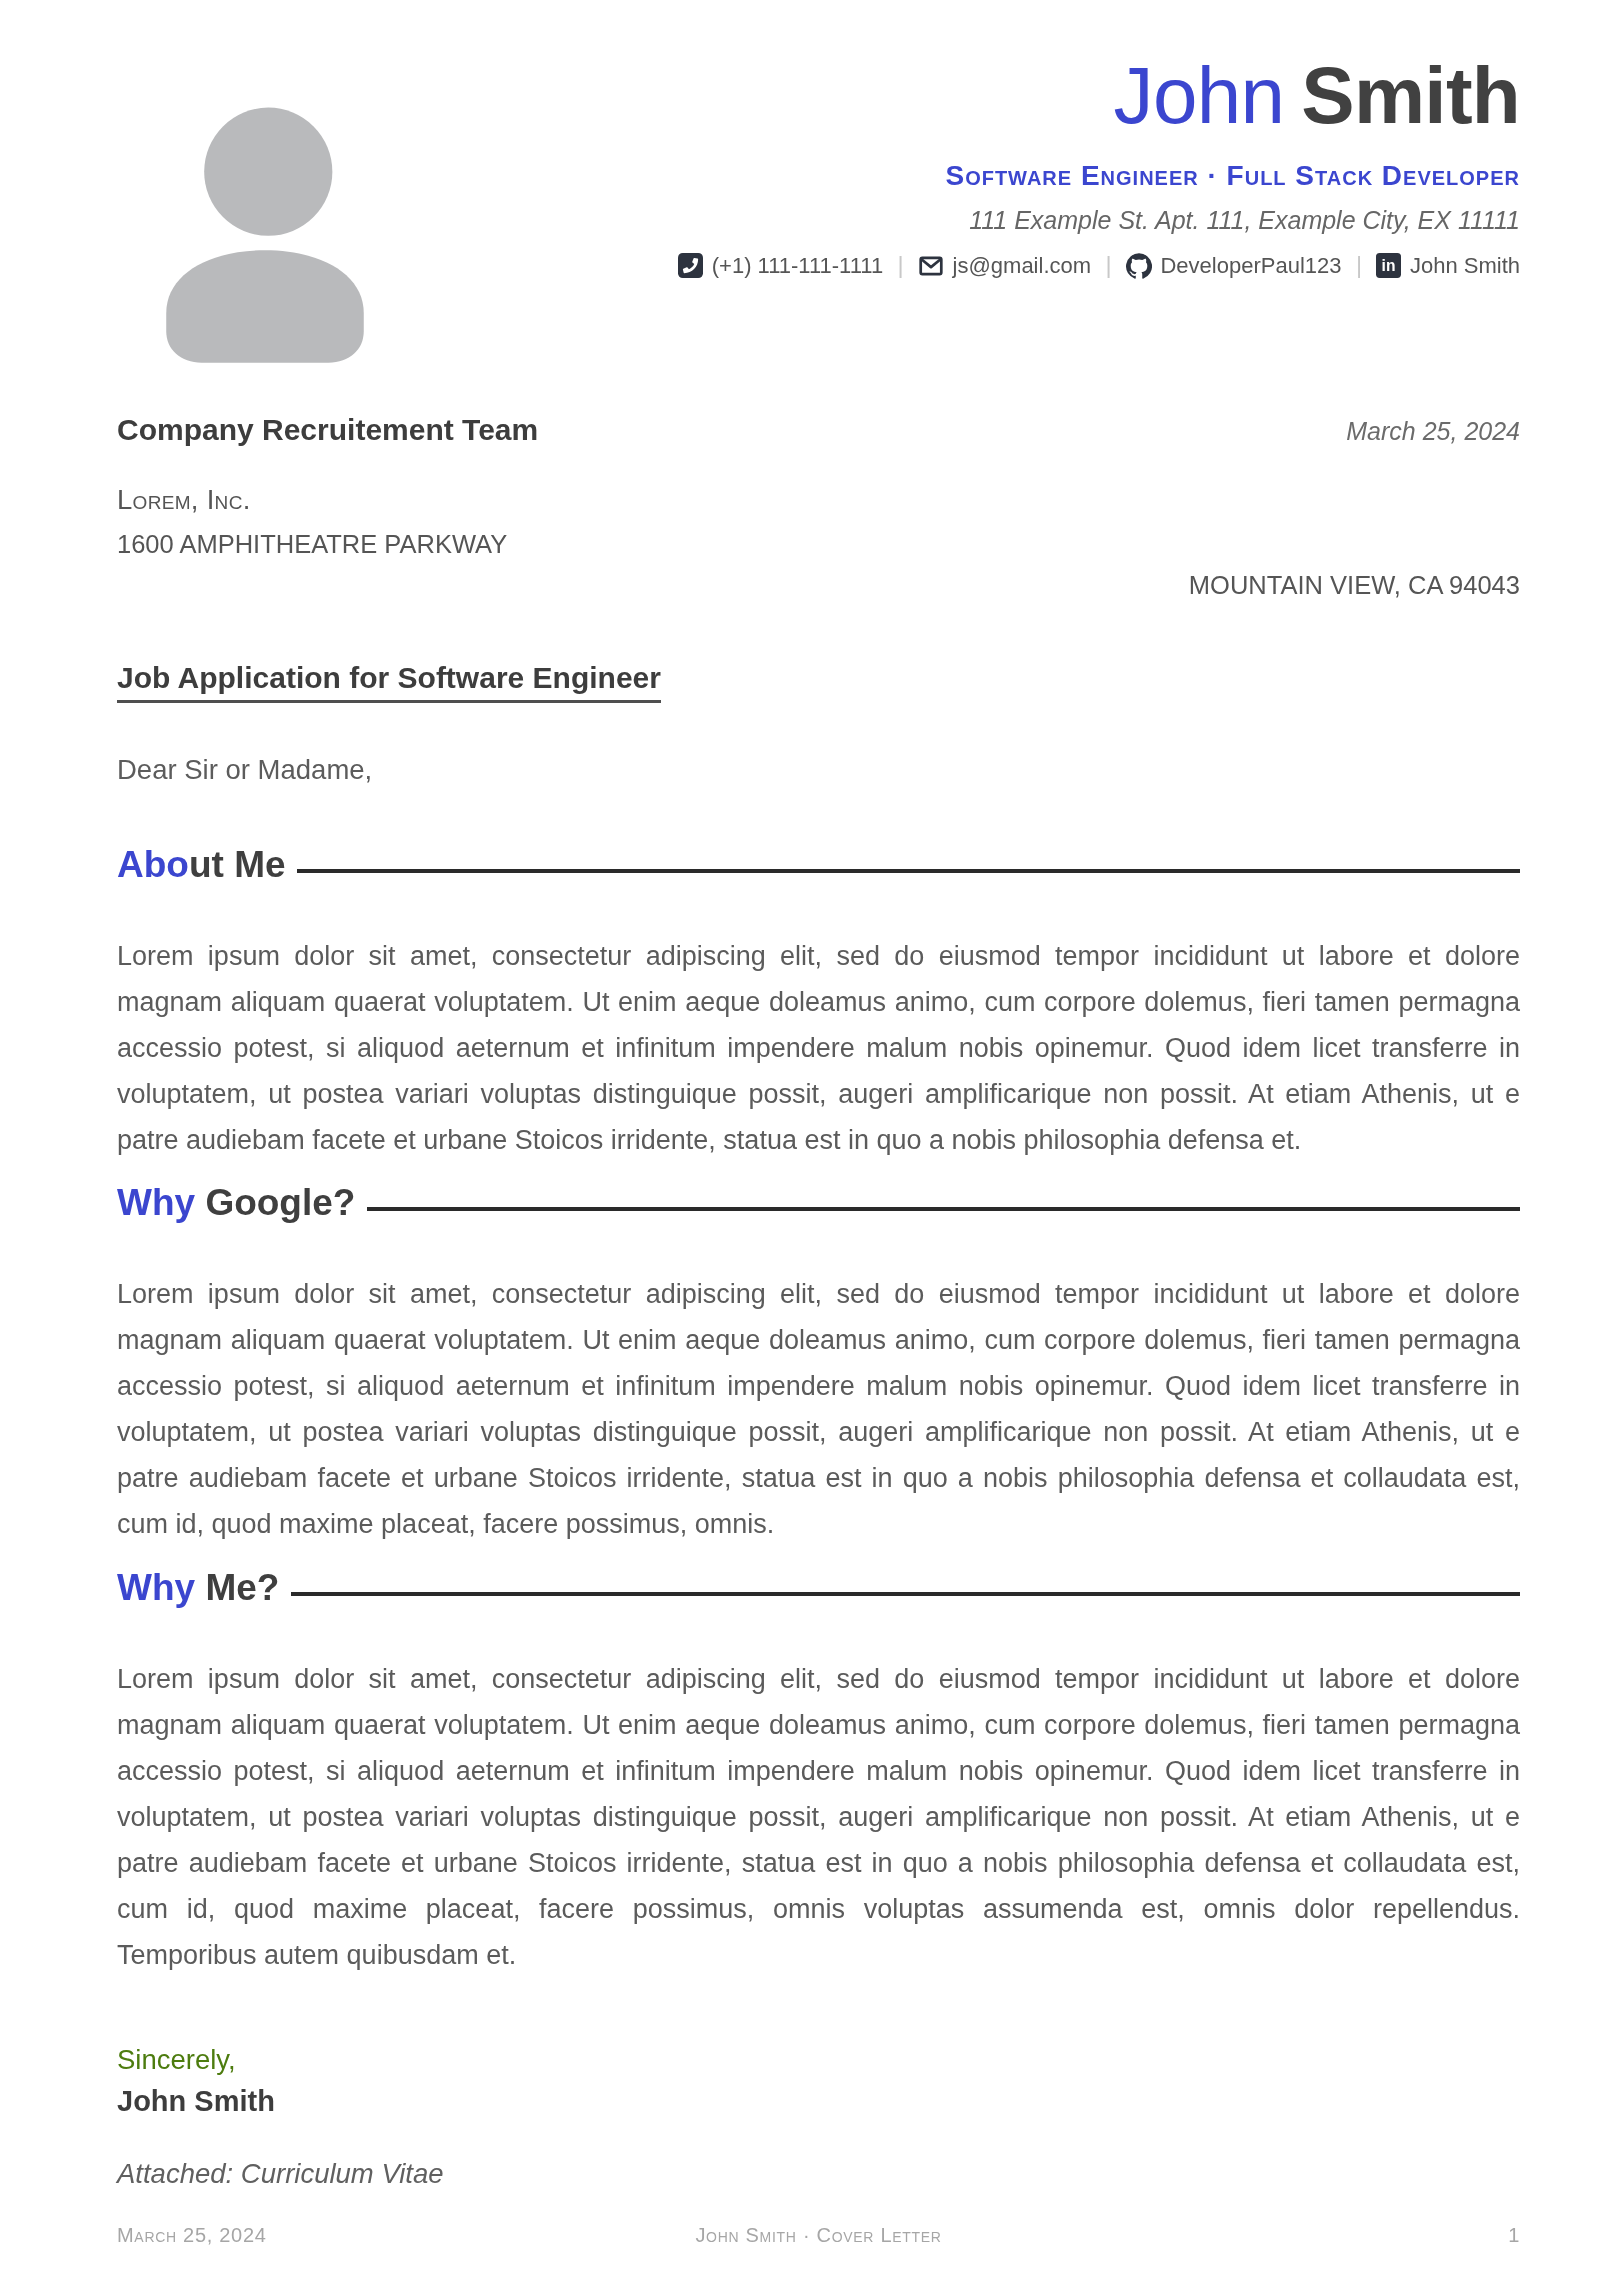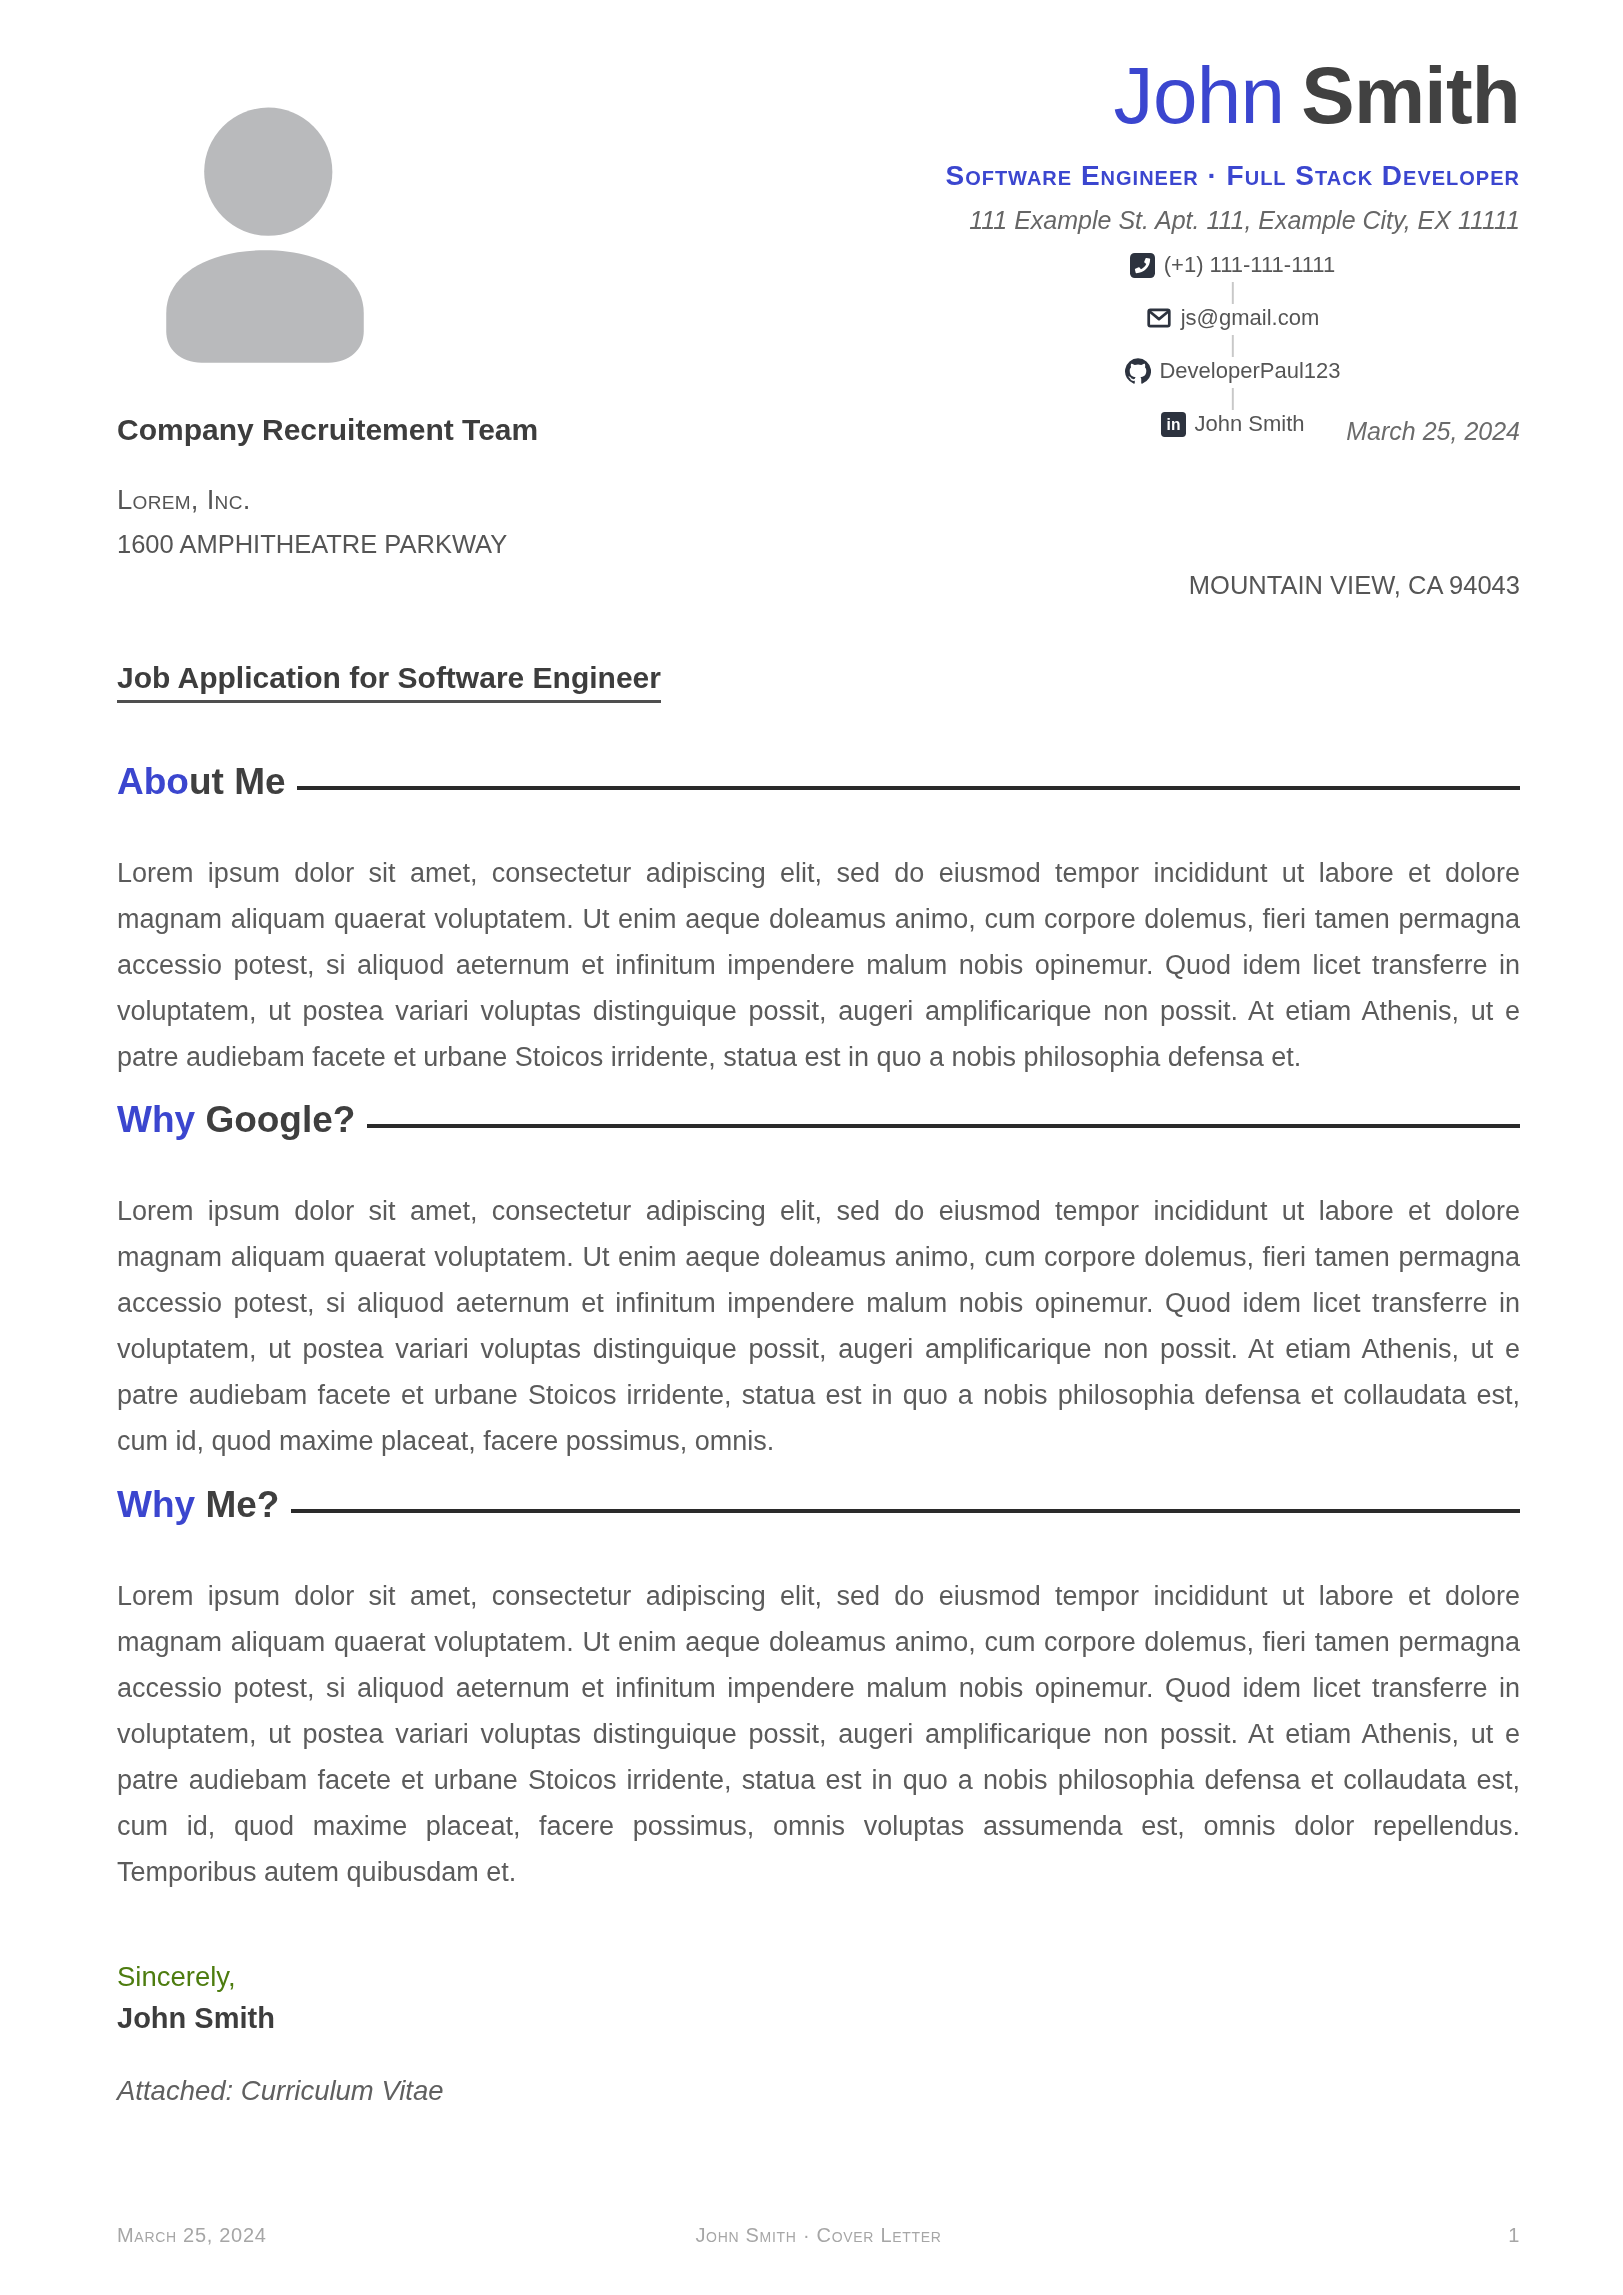--- a/index.html
+++ b/index.html
@@ -32,21 +32,21 @@
     font-size:28px; font-weight:600; letter-spacing:1px;
     color:#3b46cf;
   }
   .address-line {
     margin-top:14.4px;
     font-style:italic; font-size:25px; color:#666666;
   }
   .contact-line {
     margin-top:17px;
     display:flex; justify-content:flex-end; align-items:center;
-    font-size:22px; color:#555555;flex-direction:column;
+    font-size:22px; color:#555555;
   }
   .contact-item { display:inline-flex; align-items:center; gap:8.5px; }
   .contact-item svg { display:block; }
   .contact-sep { color:#c8c8c8; margin:0 14.4px; font-size:23.6px; font-weight:200; }
 
   
   .content {
     position:absolute; inset:0;
     padding:412px 103px 0 117px;
     border-radius:16px;
@@ -155,20 +155,21 @@
       <span class="letter-date">March 25, 2024</span>
     </div>
     <div class="recipient-company">Lorem, Inc.</div>
     <div class="recipient-addr">1600 AMPHITHEATRE PARKWAY</div>
     <div class="recipient-addr">MOUNTAIN VIEW, CA 94043</div>
 
     <div class="subject-wrap">
       <span class="subject">Job Application for Software Engineer</span>
     </div>
 
+    <div class="opening">Dear Sir or Madame,</div>
 
     <div class="section-head">
       <span class="section-title"><span class="accent">Abo</span><span>ut Me</span></span>
       <span class="section-rule"></span>
     </div>
     <div class="paragraph">Lorem ipsum dolor sit amet, consectetur adipiscing elit, sed do eiusmod tempor incididunt ut labore et dolore magnam aliquam quaerat voluptatem. Ut enim aeque doleamus animo, cum corpore dolemus, fieri tamen permagna accessio potest, si aliquod aeternum et infinitum impendere malum nobis opinemur. Quod idem licet transferre in voluptatem, ut postea variari voluptas distinguique possit, augeri amplificarique non possit. At etiam Athenis, ut e patre audiebam facete et urbane Stoicos irridente, statua est in quo a nobis philosophia defensa et.</div>
 
     <div class="section-head tight">
       <span class="section-title"><span class="accent">Why</span><span> Google?</span></span>
       <span class="section-rule"></span>

